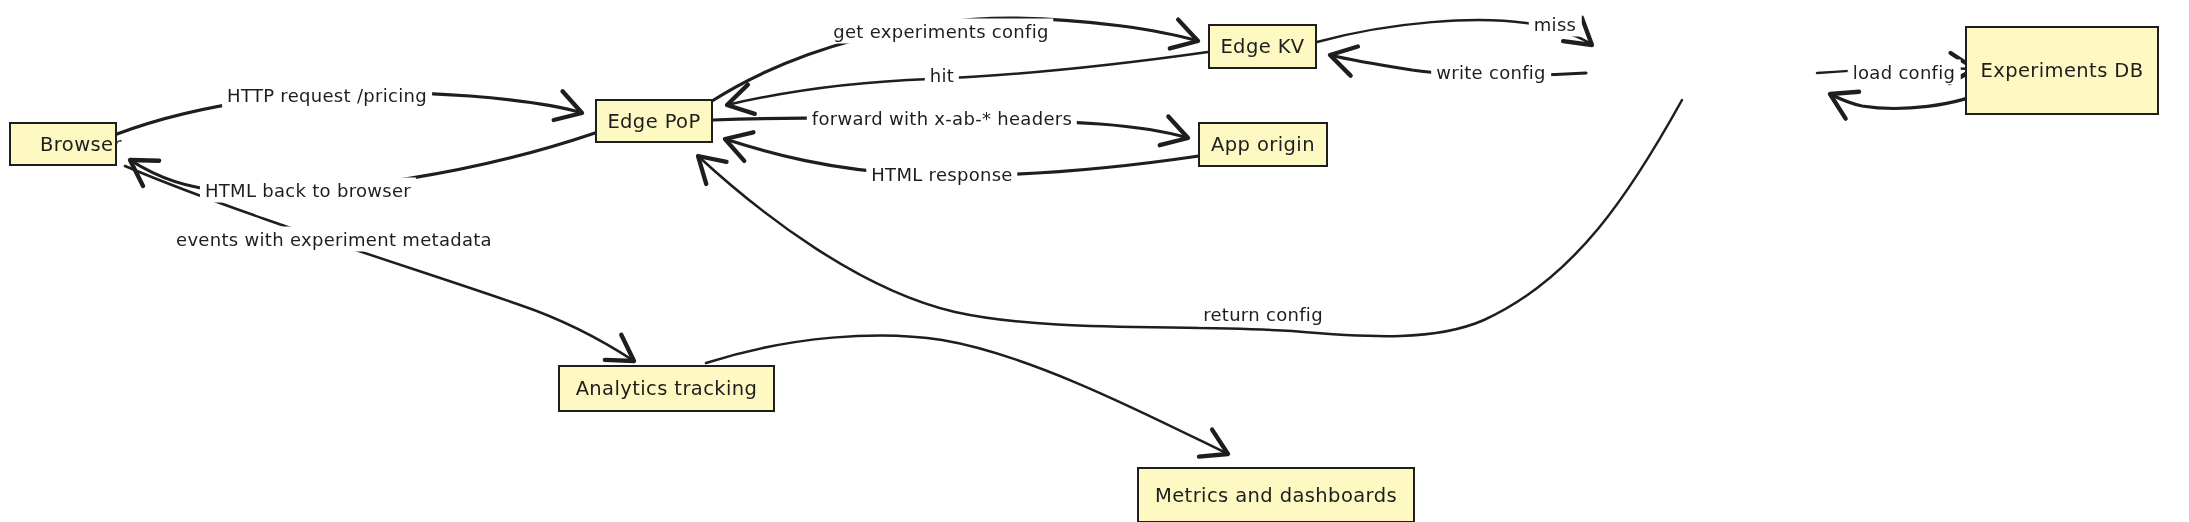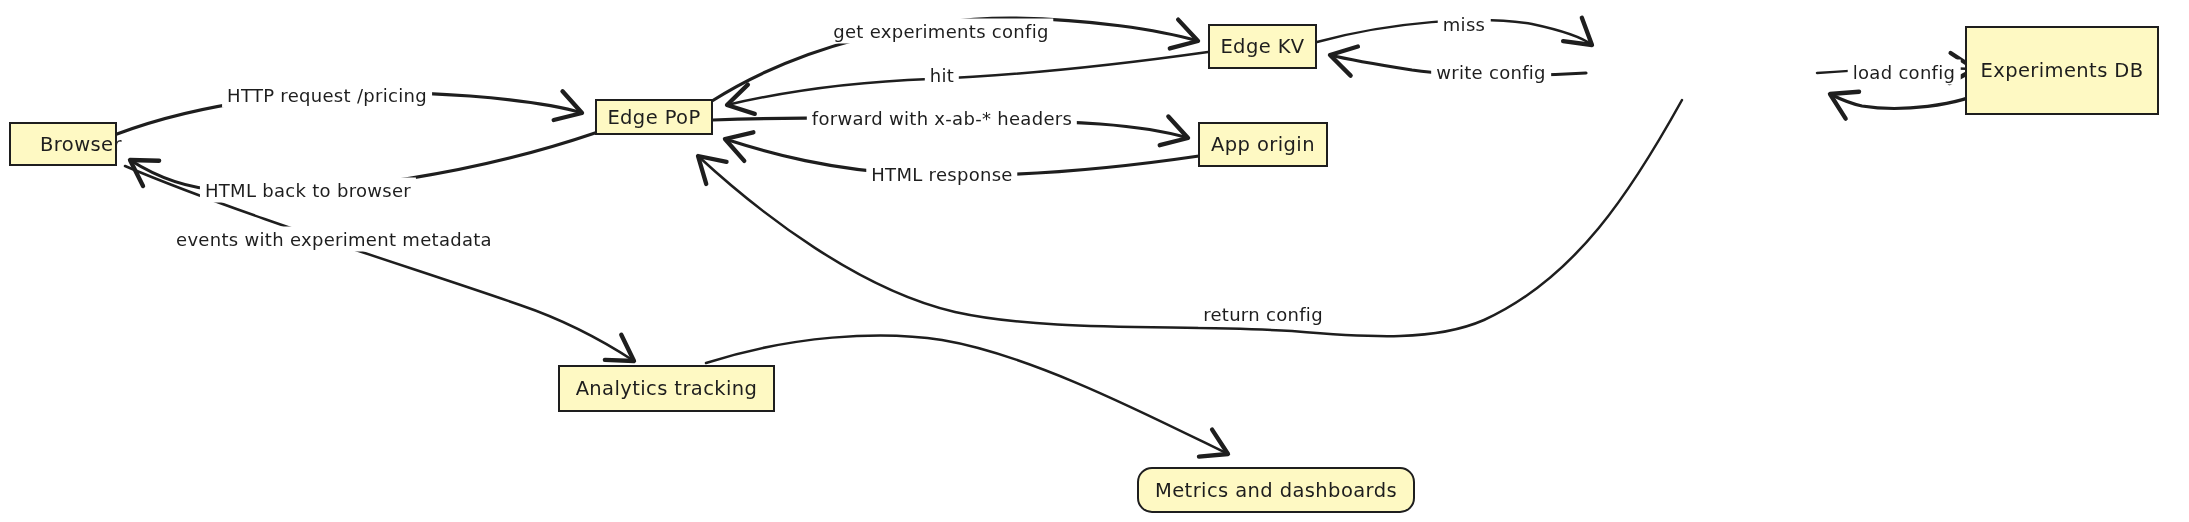--- a/index.html
+++ b/index.html
@@ -62,40 +62,40 @@
     </g>
   </svg>
 
   <span class="edge-label" style="left:327px;top:95px;">HTTP request /pricing</span>
   <span class="edge-label" style="left:308px;top:190px;">HTML back to browser</span>
   <span class="edge-label" style="left:334px;top:239px;">events with experiment metadata</span>
   <span class="edge-label" style="left:941px;top:31px;">get experiments config</span>
   <span class="edge-label" style="left:942px;top:75px;">hit</span>
   <span class="edge-label" style="left:942px;top:118px;">forward with x-ab-* headers</span>
   <span class="edge-label" style="left:942px;top:174px;">HTML response</span>
-  <span class="edge-label" style="left:1464px;top:24px;">miss</span>
+  <span class="edge-label" style="left:1555px;top:24px;">miss</span>
   <span class="edge-label" style="left:1491px;top:72px;">write config</span>
   <span class="edge-label" style="left:1904px;top:72px;">load config</span>
   <span class="edge-label" style="left:1263px;top:314px;">return config</span>
 
   <div class="node" style="left:9px;top:122px;width:108px;height:44px;padding-left:36px;">
     <span>Browser</span>
   </div>
-  <div class="node" style="left:595px;top:99px;width:118px;height:36px;">
+  <div class="node" style="left:595px;top:99px;width:118px;height:44px;">
     <span>Edge PoP</span>
   </div>
   <div class="node" style="left:1208px;top:24px;width:109px;height:45px;">
     <span>Edge KV</span>
   </div>
   <div class="node" style="left:1923px;top:26px;width:194px;height:89px;margin-left:42px;">
     <span>Experiments DB</span>
   </div>
   <div class="node" style="left:1198px;top:122px;width:130px;height:45px;">
     <span>App origin</span>
   </div>
   <div class="node" style="left:558px;top:365px;width:217px;height:47px;">
     <span>Analytics tracking</span>
   </div>
-  <div class="node" style="left:1137px;top:467px;width:278px;height:46px;border-radius:15px;">
+  <div class="node" style="left:1137px;top:467px;width:278px;height:56px;">
     <span>Metrics and dashboards</span>
   </div>
 
 </div>
 
 </body></html>

